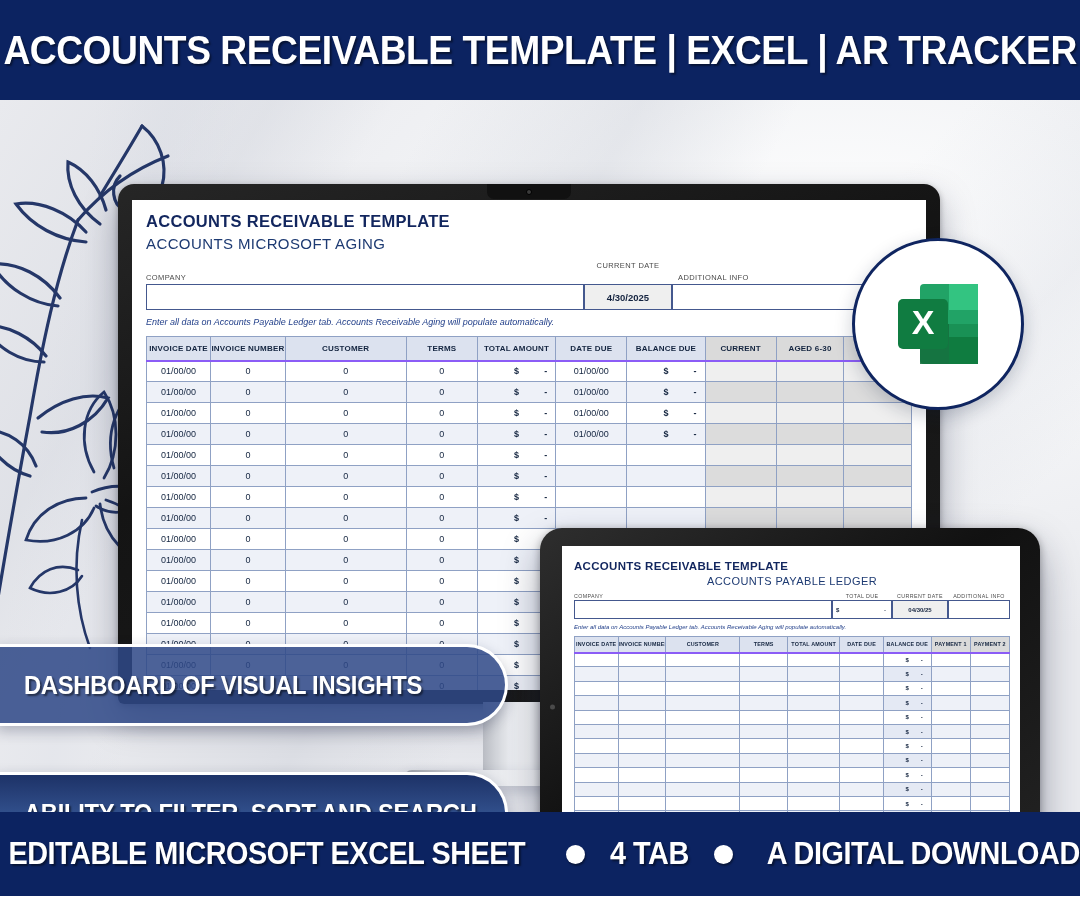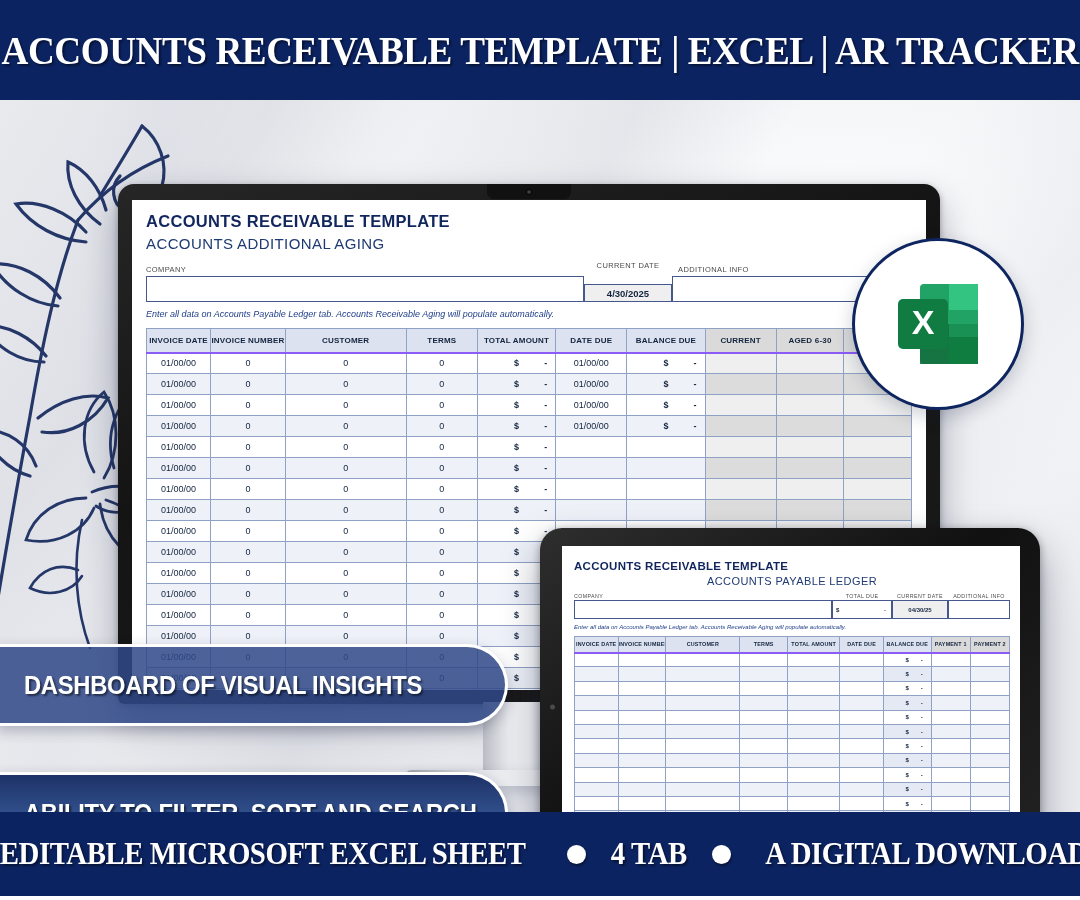--- a/index.html
+++ b/index.html
@@ -8,21 +8,21 @@
     font-family: "Liberation Sans", sans-serif;
     overflow: hidden;
     background: #ffffff;
   }
   #stage { position: relative; width: 1080px; height: 900px; overflow: hidden; }
 
   
   .banner {
     position: absolute; left: 0; width: 1080px;
     background: #0c2361;
-    display: flex; align-items: center; justify-content: center; font-family: Liberation Serif, serif;
+    display: flex; align-items: center; justify-content: center;
   }
   #top-banner { top: 0; height: 100px; }
   #bottom-banner { top: 812px; height: 84px; }
 
   .banner-title {
     color: #ffffff;
     font-weight: 900;
     letter-spacing: -0.5px;
     white-space: nowrap;
     text-shadow: 2px 2px 2px rgba(0,0,0,0.45);
@@ -238,30 +238,30 @@
 
     <div id="monitor">
       <div id="monitor-bezel"></div>
       <div id="monitor-notch"></div>
       <div id="monitor-cam"></div>
 
       <div id="monitor-screen">
         <div class="sheet" id="mon-sheet">
 
           <div class="sheet-title">ACCOUNTS RECEIVABLE TEMPLATE</div>
-          <div class="sheet-sub">ACCOUNTS ADDITIONAL AGING</div>
+          <div class="sheet-sub">ACCOUNTS MICROSOFT AGING</div>
 
           <div id="mon-head-row">
             <div style="flex:1 1 auto;">
               <div class="fld-label">COMPANY</div>
               <div class="inbox" style="height:26px;margin-top:2px;"></div>
             </div>
             <div style="flex:0 0 88px;">
               <div class="fld-label" style="text-align:center;">CURRENT DATE</div>
-              <div class="inbox" style="height:18px;margin-top:14px;background:#efefef;display:flex;align-items:center;justify-content:center;font-size:9.5px;font-weight:700;color:#14233f;text-align:right;">4/30/2025</div>
+              <div class="inbox" style="height:26px;margin-top:14px;background:#efefef;display:flex;align-items:center;justify-content:center;font-size:9.5px;font-weight:700;color:#14233f;text-align:right;">4/30/2025</div>
             </div>
             <div style="flex:0 0 240px;">
               <div class="fld-label" style="padding-left:6px;">ADDITIONAL INFO</div>
               <div class="inbox" style="height:26px;margin-top:2px;"></div>
             </div>
           </div>
 
           <div class="note">Enter all data on Accounts Payable Ledger tab.  Accounts Receivable Aging will populate automatically.</div>
 
           <table class="grid" id="mon-table">

